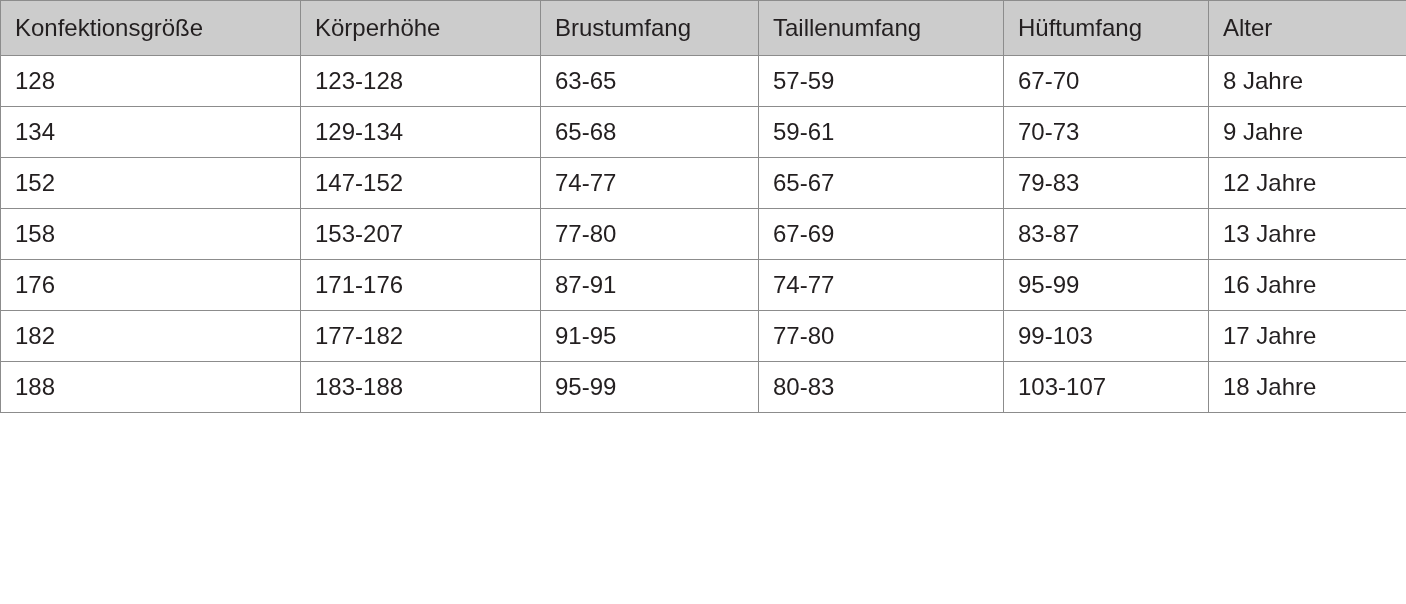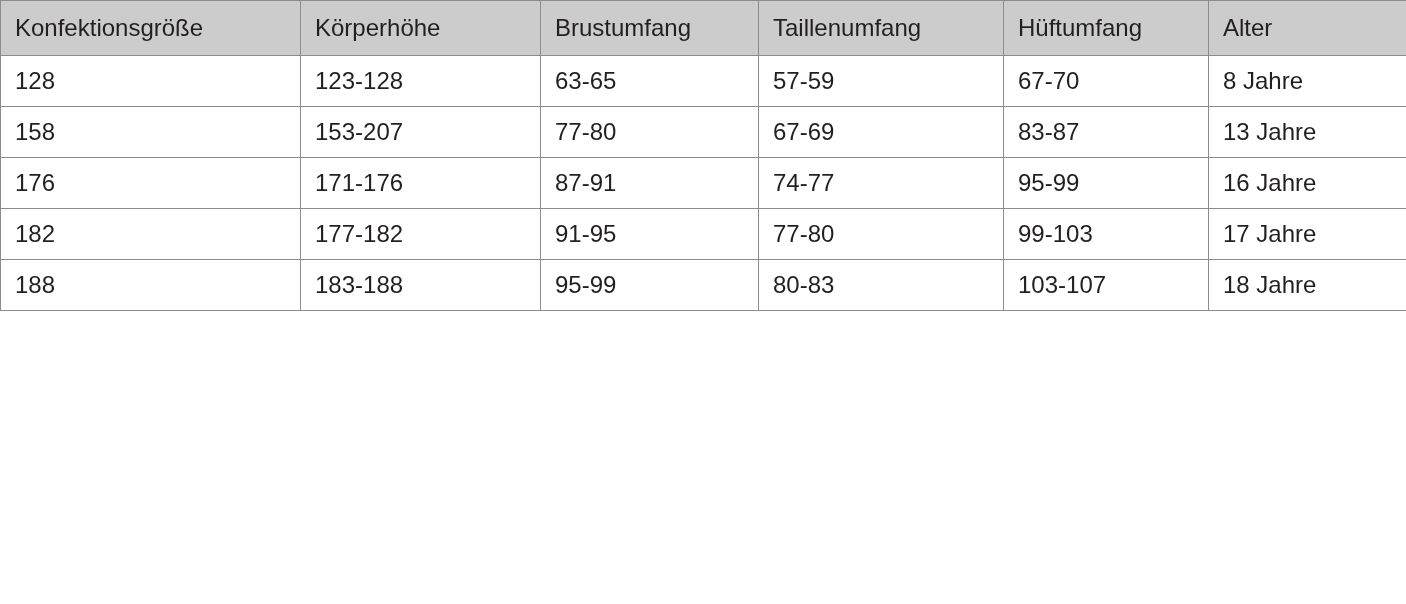--- a/index.html
+++ b/index.html
@@ -83,20 +83,36 @@
     <tbody>
       <tr>
         <td>128</td>
         <td>123-128</td>
         <td>63-65</td>
         <td>57-59</td>
         <td>67-70</td>
         <td>8 Jahre</td>
       </tr>
       <tr>
+        <td>134</td>
+        <td>129-134</td>
+        <td>65-68</td>
+        <td>59-61</td>
+        <td>70-73</td>
+        <td>9 Jahre</td>
+      </tr>
+      <tr>
+        <td>152</td>
+        <td>147-152</td>
+        <td>74-77</td>
+        <td>65-67</td>
+        <td>79-83</td>
+        <td>12 Jahre</td>
+      </tr>
+      <tr>
         <td>158</td>
         <td>153-207</td>
         <td>77-80</td>
         <td>67-69</td>
         <td>83-87</td>
         <td>13 Jahre</td>
       </tr>
       <tr>
         <td>176</td>
         <td>171-176</td>

